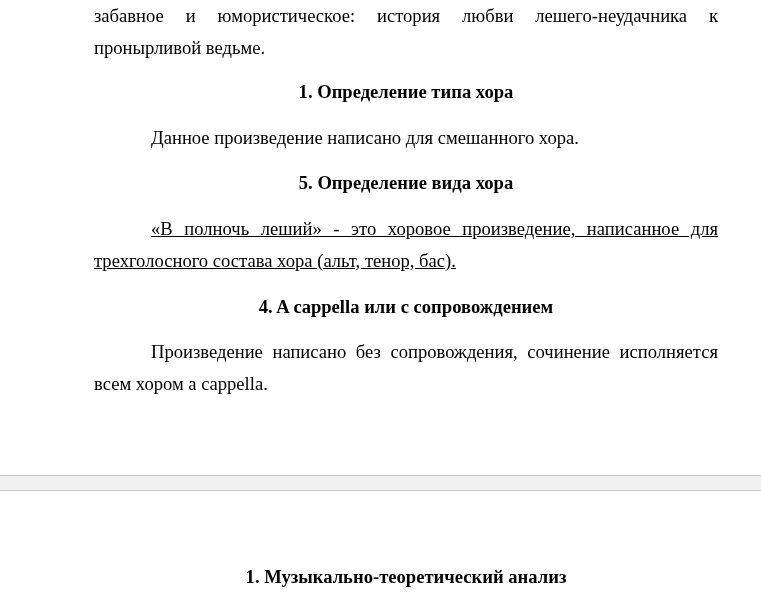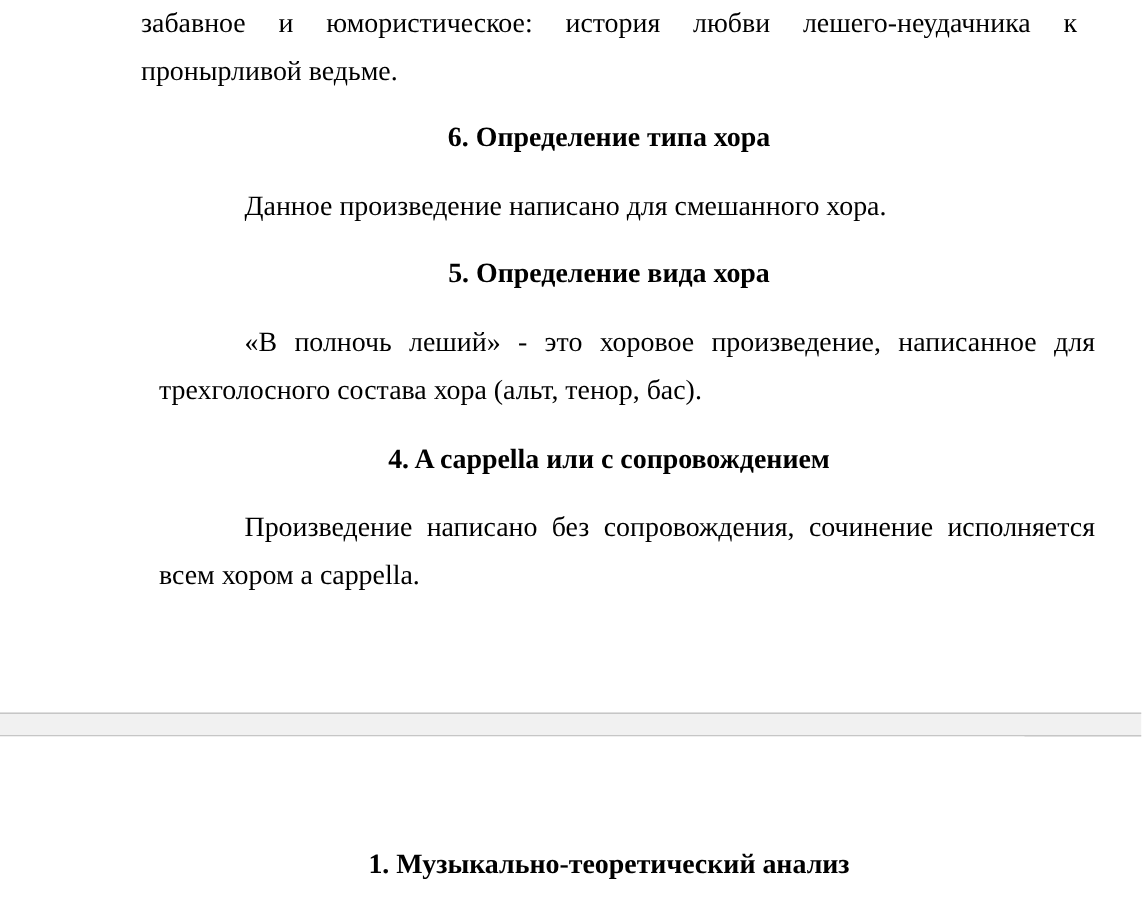--- a/index.html
+++ b/index.html
@@ -41,44 +41,44 @@
     }
     .para {
       position: absolute;
       left: 0;
       width: 624px;
       font-size: 18.6px;
       line-height: 31.5px;
       text-align: justify;
       margin: 0;
     }
-    .indent { text-indent: 57px; margin-left: 12px; }
+    .indent { text-indent: 57px; }
     .heading {
       position: absolute;
       left: 0;
       width: 624px;
       font-size: 18.6px;
       line-height: 24px;
       font-weight: bold;
       text-align: center;
       margin: 0;
     }
   </style>
 </head>
 <body>
 
 <div class="page page-1">
   <div class="text-block" style="top:0;">
     <p class="para" style="top:0px;">забавное и юмористическое: история любви лешего-неудачника  к пронырливой ведьме.</p>
 
-    <h2 class="heading" style="top:80px;">6. Определение типа хора</h2>
+    <h2 class="heading" style="top:80px;">1. Определение типа хора</h2>
     <p class="para indent" style="top:122px;">Данное произведение написано для смешанного хора.</p>
 
     <h2 class="heading" style="top:171px;font-family:Liberation Serif, serif;">5. Определение вида хора</h2>
-    <p class="para indent" style="top:213px;">«В полночь леший» - это хоровое произведение, написанное для трехголосного состава хора (альт, тенор, бас).</p>
+    <p class="para indent" style="top:213px;text-decoration:underline;">«В полночь леший» - это хоровое произведение, написанное для трехголосного состава хора (альт, тенор, бас).</p>
 
     <h2 class="heading" style="top:295px;">4. A cappella или с сопровождением</h2>
     <p class="para indent" style="top:336px;">Произведение написано без сопровождения, сочинение исполняется всем хором a cappella.</p>
   </div>
 </div>
 
 <div class="page-gap"></div>
 
 <div class="page page-2">
   <div class="text-block" style="top:74px;">

